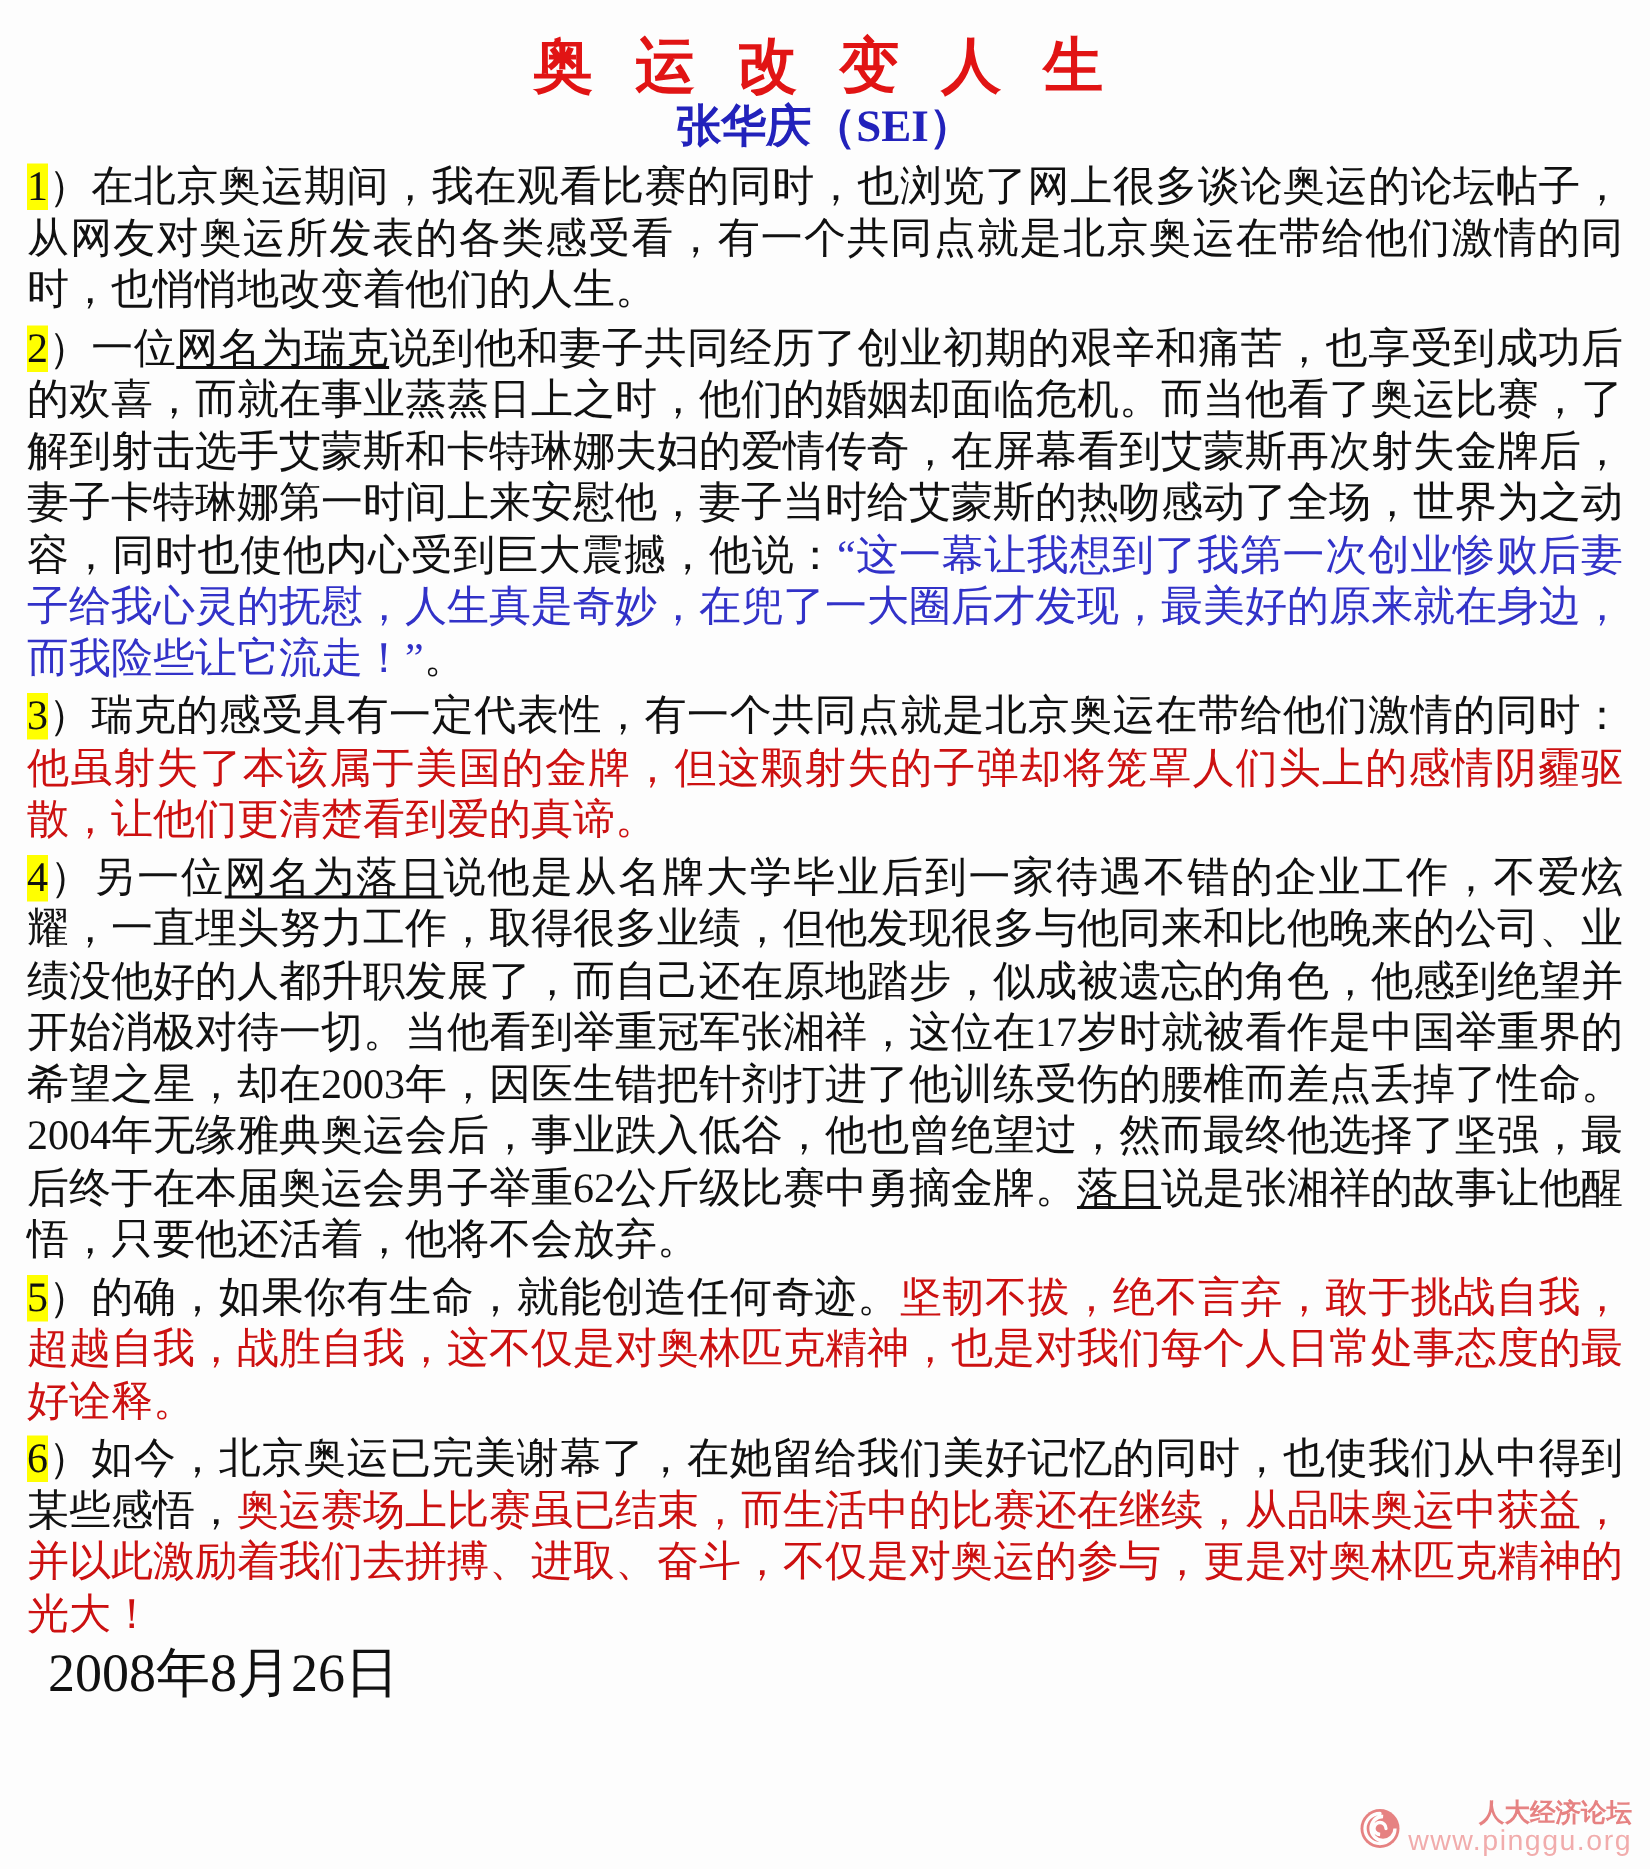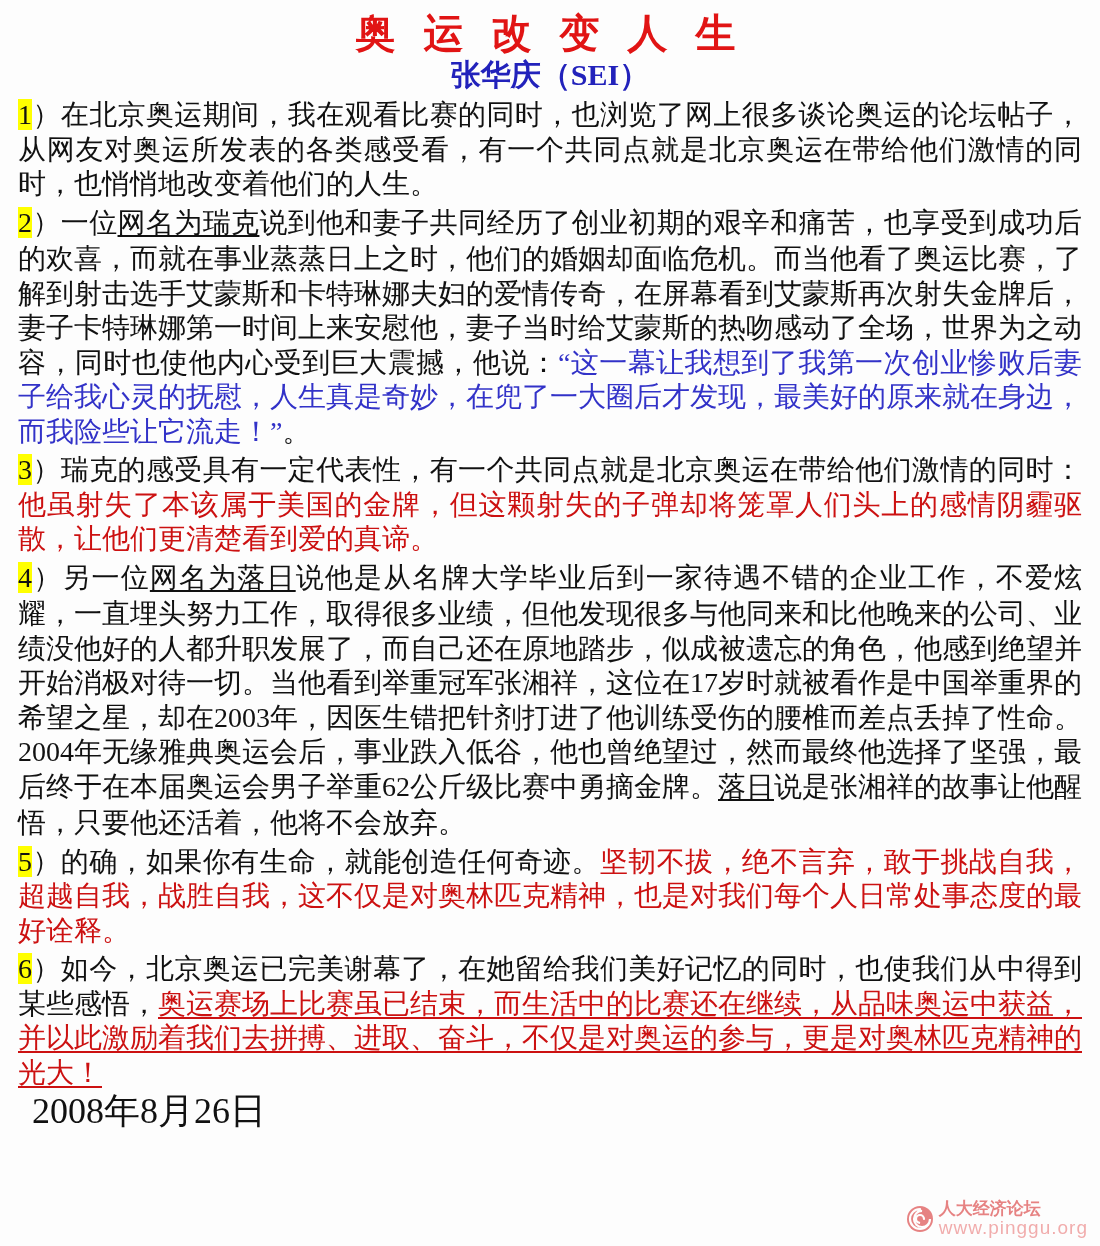--- a/index.html
+++ b/index.html
@@ -17,21 +17,21 @@
   html, body { margin: 0; padding: 0; }
   body {
     width: 1100px;
     height: 1246px;
     background: var(--background);
     font-family: "Liberation Serif", "DejaVu Serif", serif;
     position: relative;
     overflow: hidden;
   }
   .page-title {
-    margin: 10px 0 0 0;
+    margin: 20px 0 0 0;
     text-align: center;
     font-size: 40px;
     font-weight: bold;
     letter-spacing: 9px;
     color: var(--title-red);
     line-height: 48px;
   }
   .page-subtitle {
     margin: 0 0 6px 0;
     text-align: center;
@@ -50,46 +50,44 @@
   .para { margin: 4px; }
   .num {
     background: var(--number-highlight);
     color: var(--body-text);
   }
   .seg.normal { color: var(--body-text); }
   .seg.underline {
     color: var(--body-text);
     text-decoration: underline;
     text-underline-offset: 3px;
-    font-family: Liberation Mono, monospace;
   }
   .seg.blue { color: var(--quote-blue); }
   .seg.red { color: var(--emphasis-red); }
   .seg.red-underline {
     color: var(--emphasis-red);
-    text-decoration: underline;
     text-underline-offset: 4px;
   }
   .date-line {
     padding: 0 14px 0 32px;
     font-size: 36px;
     line-height: 34.5px;
     color: var(--body-text);
   }
   .watermark {
     position: absolute;
     right: 12px;
     bottom: 8px;
     display: flex;
     align-items: center;
     gap: 5px;
     opacity: 0.85;
   }
   .wm-icon { width: 28px; height: 28px; display: inline-block; }
-  .wm-text { display: flex; flex-direction: column; line-height: 1.05; }
+  .wm-text { display: flex; flex-direction: column; line-height: 1.05; align-items: flex-end; }
   .wm-name {
     font-family: "Liberation Sans", sans-serif;
     font-size: 17px;
     font-weight: bold;
     color: var(--watermark-pink);
   }
   .wm-url {
     font-family: "Liberation Sans", sans-serif;
     font-size: 19px;
     color: var(--watermark-pink-light);

